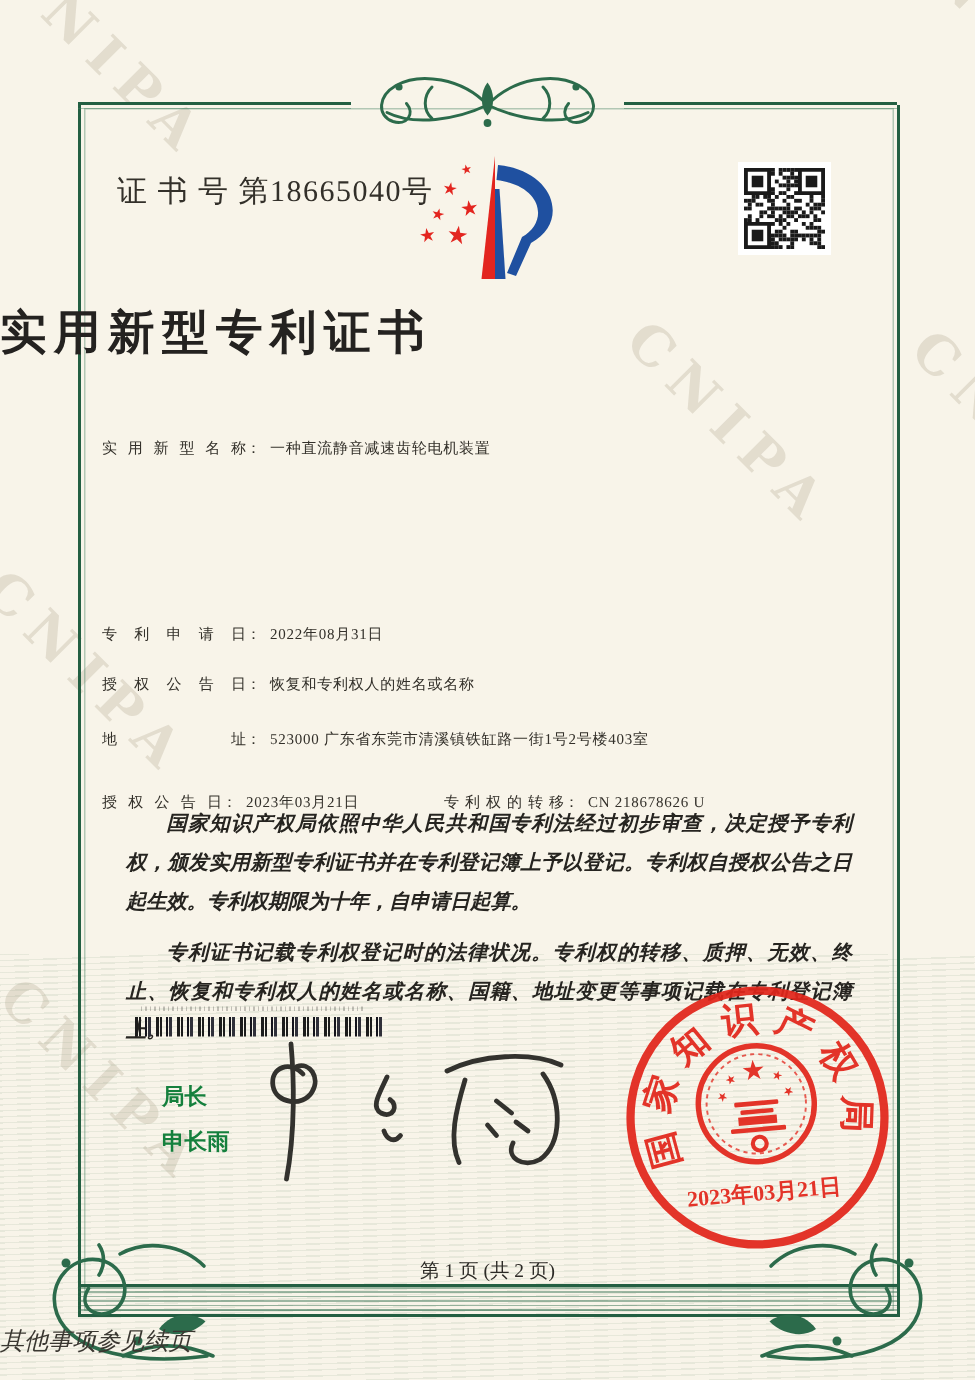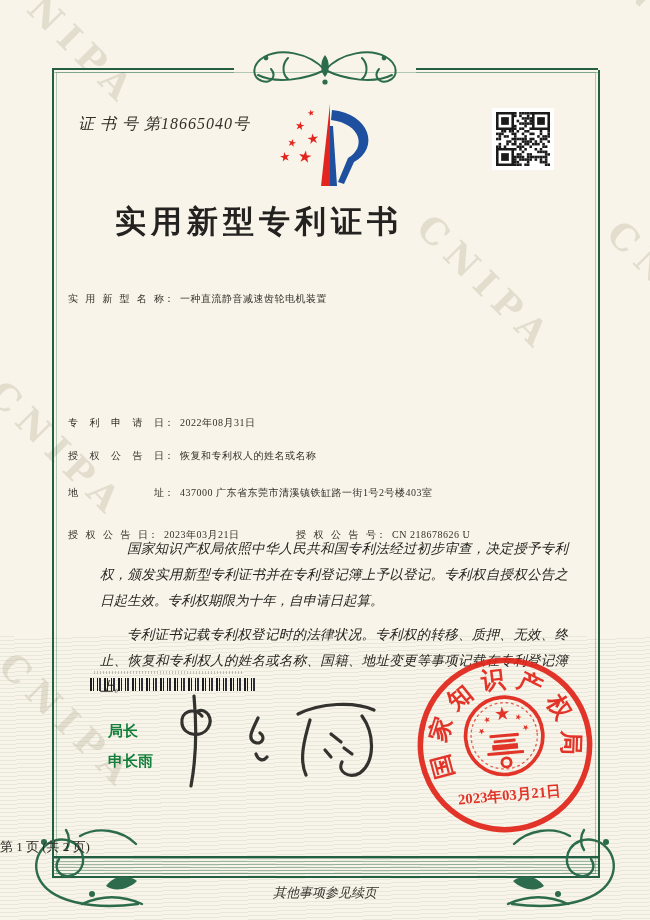--- a/index.html
+++ b/index.html
@@ -51,68 +51,68 @@
     position:absolute;left:52px;top:856px;width:546px;height:17px;z-index:2;
     border-top:2px solid #235f42;
     background:repeating-linear-gradient(180deg,rgba(44,107,74,.45) 0 1px,
       rgba(44,107,74,0) 1px 3px);
   }
   .corner-orn{position:absolute;width:122px;height:86px;z-index:3;}
   .corner-orn.left{left:22px;top:824px;}
   .corner-orn.right{left:506px;top:824px;transform:scaleX(-1);}
 
   
-  .cert-no{position:absolute;left:78px;top:114px;font-size:16px;letter-spacing:1px;z-index:4;font-style:italic;}
+  .cert-no{position:absolute;left:78px;top:114px;font-size:20px;letter-spacing:1px;z-index:4;}
   .logo{position:absolute;left:276px;top:98px;z-index:4;}
   .qr-box{position:absolute;left:492px;top:108px;width:62px;height:62px;background:#fff;z-index:4;
     display:flex;align-items:center;justify-content:center;}
   .doc-title{
-    position:absolute;left:0;top:201px;width:518px;text-align:center;z-index:4;
+    position:absolute;left:0;top:201px;width:518px;text-align:left;z-index:4;
     font-size:31px;font-weight:bold;letter-spacing:5px;color:#242220;
   }
 
   
   .field-row{position:absolute;left:68px;width:500px;font-size:10px;z-index:4;white-space:nowrap;margin-top:32px;}
   .field-row .lbl{display:inline-block;width:96px;text-align:justify;text-align-last:justify;}
   .field-row .colon{display:inline-block;margin-right:6px;}
   .field-row .val{letter-spacing:.5px;}
   .r1{top:260px;} .r2{top:313px;} .r3{top:347px;} .r4{top:384px;}
   .r5{top:417px;} .r6{top:454px;} .r7{top:496px;}
   .grant-pair{display:inline-block;}
   .grant-pair.second{margin-left:54px;}
   .grant-pair .lbl{display:inline-block;width:80px;text-align:justify;text-align-last:justify;}
 
   
   .paras{position:absolute;left:84px;top:536px;width:484px;z-index:4;
     font-size:13.5px;line-height:26px;font-style:italic;color:#262420;text-align:justify;}
-  .paras p{margin:0 0 8px 16px;text-indent:2em;}
+  .paras p{margin:0 0 8px 0;text-indent:2em;font-weight:bold;}
 
   
   .microline{position:absolute;left:94px;top:671px;width:150px;height:3px;z-index:4;
     background:repeating-linear-gradient(90deg,rgba(0,0,0,.22) 0 1px,transparent 1px 3px);}
   .barcode{position:absolute;left:90px;top:678px;width:168px;height:13px;z-index:4;
     background:repeating-linear-gradient(90deg,
       #1c1c1c 0 2px,transparent 2px 3px,#1c1c1c 3px 4px,transparent 4px 7px,
       #14141c 7px 8px,transparent 8px 9px,#30303a 9px 11px,transparent 11px 14px);}
   .signer{position:absolute;left:108px;z-index:4;
     font-family:"Liberation Sans","DejaVu Sans",sans-serif;
     font-weight:bold;font-size:15px;color:#15803d;text-align:center;}
   .signer.title{top:722px;}
   .signer.name{top:752px;}
   .signature{position:absolute;left:158px;top:686px;z-index:4;}
 
   
   .seal{position:absolute;left:413px;top:653px;width:184px;height:184px;z-index:5;
     transform:rotate(-5deg);opacity:.93;}
 
   
-  .page-info{position:absolute;left:0;top:838px;width:650px;
+  .page-info{position:absolute;left:0;top:838px;width:650px;text-align:center;
     font-size:13px;z-index:4;color:#2c2a26;}
-  .footer-note{position:absolute;left:0;top:884px;width:650px;text-align:center;
-    font-size:13px;font-style:italic;z-index:4;color:#3a3731;}
+  .footer-note{position:absolute;left:0;top:884px;width:650px;
+    font-size:16px;font-style:italic;z-index:4;color:#3a3731;}
 </style>
 </head>
 <body>
 
 <div id="page">
 
   <div class="wave-tex"></div>
 
   <span class="wm" style="left:-18px;top:16px;">CNIPA</span>
   <span class="wm" style="left:576px;top:-8px;">CNIPA</span>
@@ -350,28 +350,28 @@
   <div class="field-row r1">
     <span class="lbl">实用新型名称</span><span class="colon">：</span><span class="val">一种直流静音减速齿轮电机装置</span>
   </div>
   <div class="field-row r4">
     <span class="lbl">专利申请日</span><span class="colon">：</span><span class="val">2022年08月31日</span>
   </div>
   <div class="field-row r5">
     <span class="lbl">授权公告日</span><span class="colon">：</span><span class="val">恢复和专利权人的姓名或名称</span>
   </div>
   <div class="field-row r6">
-    <span class="lbl">地址</span><span class="colon">：</span><span class="val">437000 广东省东莞市清溪镇铁缸路一街1号2号楼403室</span>
+    <span class="lbl">地址</span><span class="colon">：</span><span class="val">523000 广东省东莞市清溪镇铁缸路一街1号2号楼403室</span>
   </div>
   <div class="field-row r7">
     <span class="grant-pair">
       <span class="lbl">授权公告日</span><span class="colon">：</span><span class="val">2023年03月21日</span>
     </span>
     <span class="grant-pair second">
-      <span class="lbl">授权公告号</span><span class="colon">：</span><span class="val">CN 218678626 U</span>
+      <span class="lbl">专利权的转移</span><span class="colon">：</span><span class="val">CN 218678626 U</span>
     </span>
   </div>
 
   <div class="paras">
     <p>国家知识产权局依照中华人民共和国专利法经过初步审查，决定授予专利权，颁发实用新型专利证书并在专利登记簿上予以登记。专利权自授权公告之日起生效。专利权期限为十年，自申请日起算。</p>
     <p>专利证书记载专利权登记时的法律状况。专利权的转移、质押、无效、终止、恢复和专利权人的姓名或名称、国籍、地址变更等事项记载在专利登记簿上。</p>
   </div>
 
   <div class="microline"></div>
   <div class="barcode"></div>

